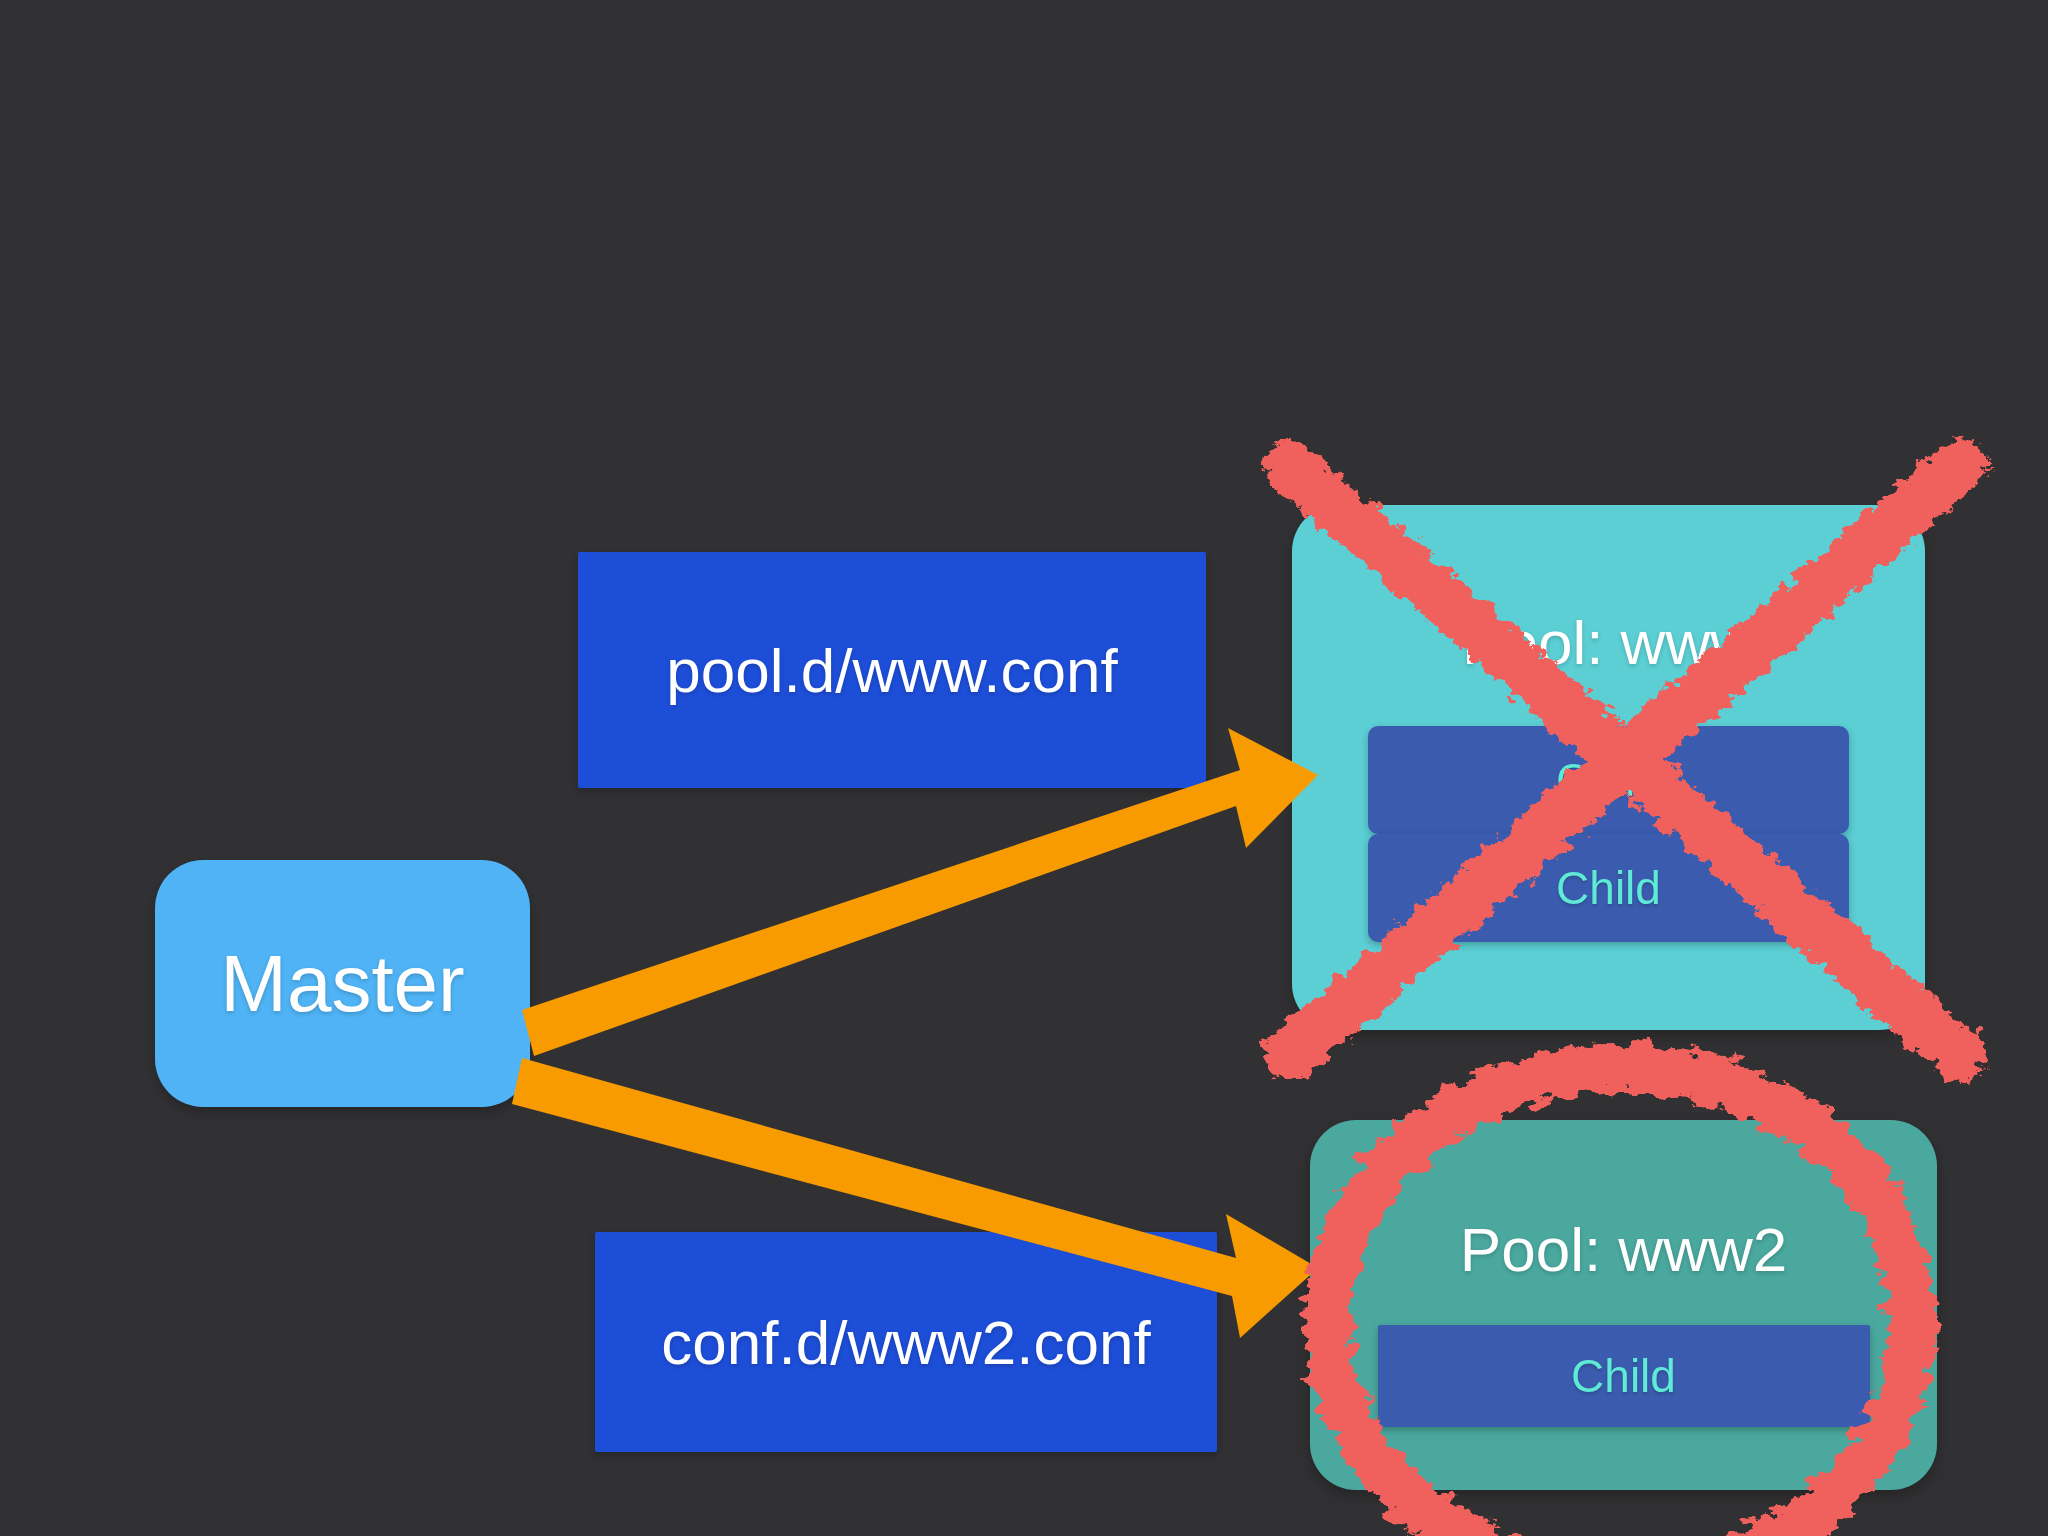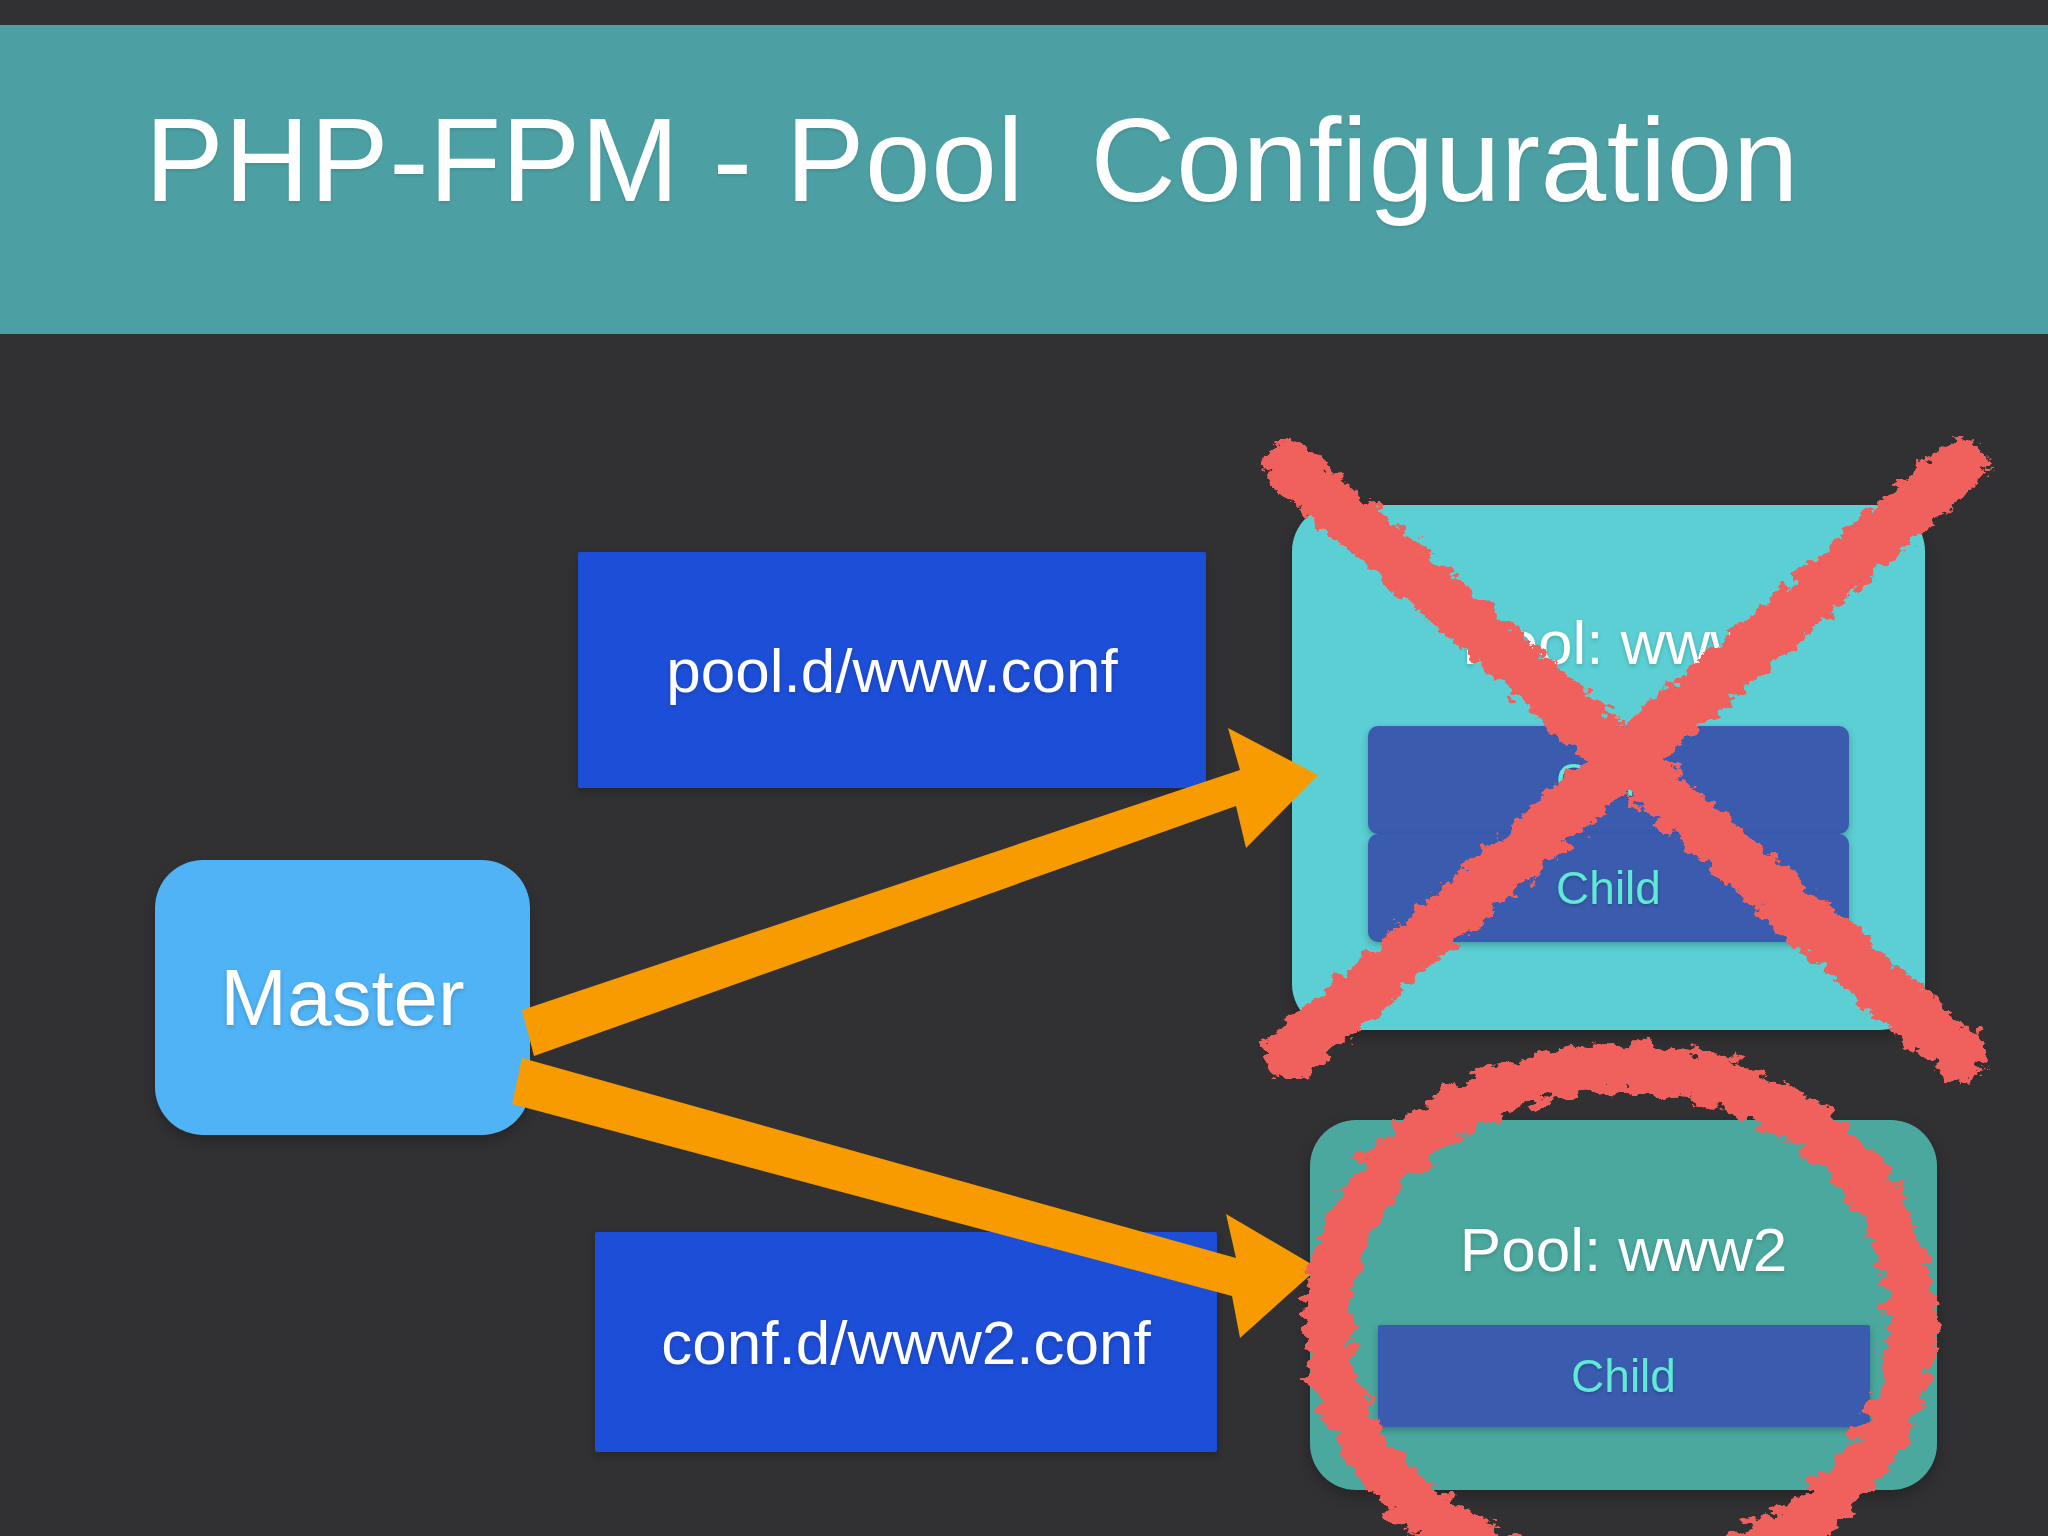--- a/index.html
+++ b/index.html
@@ -48,21 +48,21 @@
     justify-content: center;
     color: #FFFFFF;
     text-shadow: 0 2px 4px rgba(0,0,0,0.18);
   }
 
   
   #master-box {
     left: 155px;
     top: 860px;
     width: 375px;
-    height: 275px;
+    height: 247px;
     background: #4FB3F5;
     border-radius: 48px;
     font-size: 80px;
     box-shadow: 0 6px 12px rgba(0,0,0,0.22);
   }
 
   
   .conf-box {
     background: #1d4ed8;
     border-radius: 2px;
@@ -137,23 +137,20 @@
     pointer-events: none;
   }
   #arrow-layer { z-index: 5; }
   #scribble-layer { z-index: 9; }
 </style>
 </head>
 <body>
 
 <div id="stage">
 
-  <div id="title-banner">
-    <div id="slide-title">PHP-FPM - Pool  Configuration</div>
-  </div>
 
   <svg id="arrow-layer" viewBox="0 0 2048 1536" xmlns="http://www.w3.org/2000/svg">
 
     <g>
       <path d="M 522 1010 L 1240 770 L 1228 728 L 1318 775 L 1246 848 L 1236 806 L 534 1056 Z" fill="#F89B00"></path>
     </g>
 
     <g>
       <path d="M 522 1058 L 1236 1258 L 1226 1214 L 1318 1268 L 1240 1338 L 1232 1296 L 512 1104 Z" fill="#F89B00"></path>
     </g>

